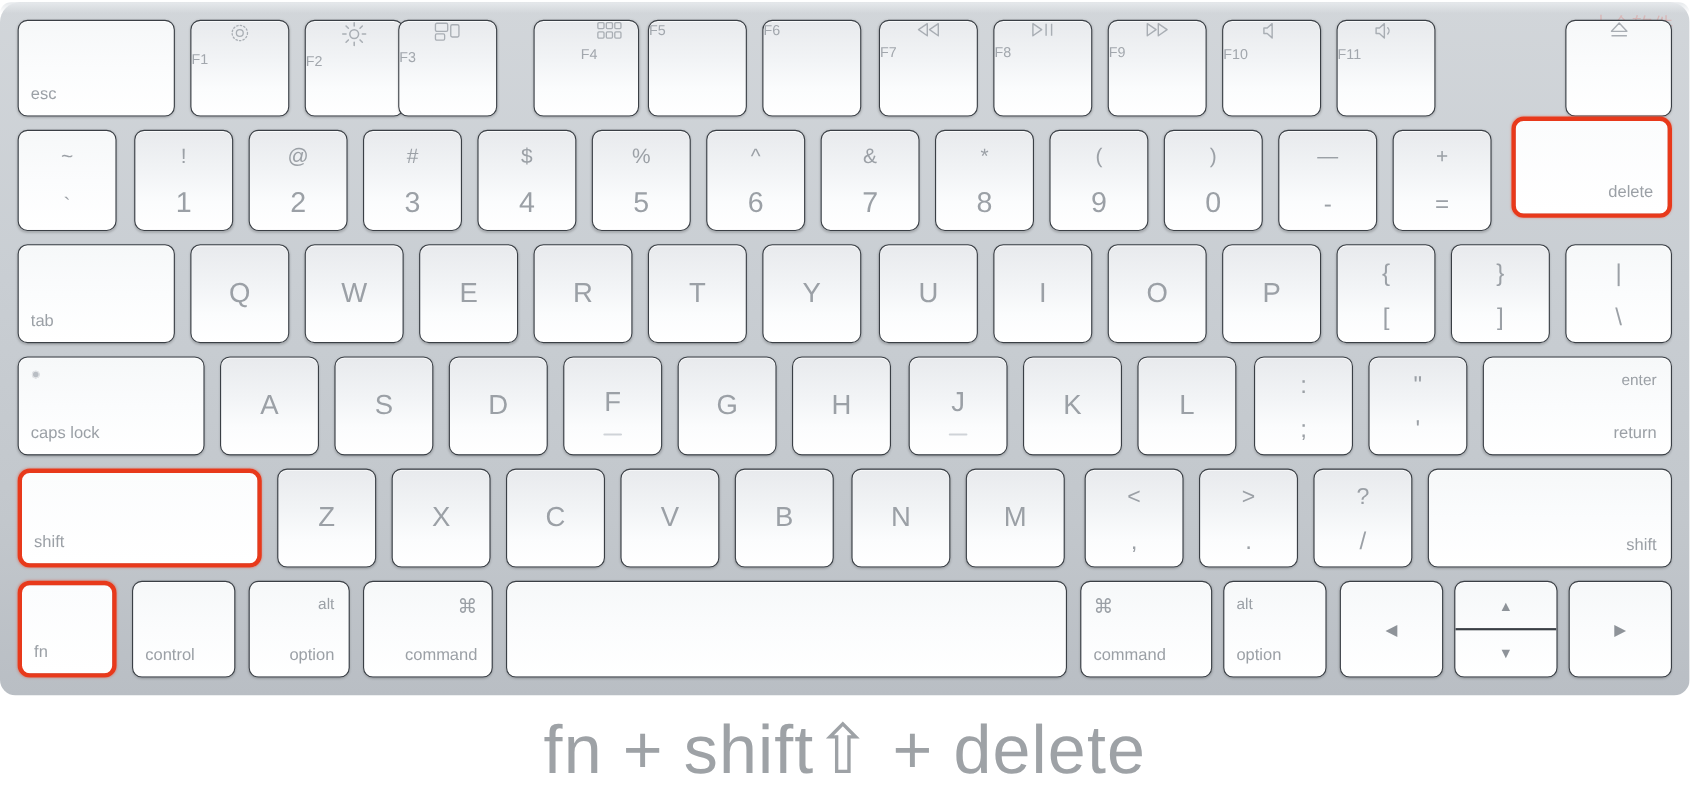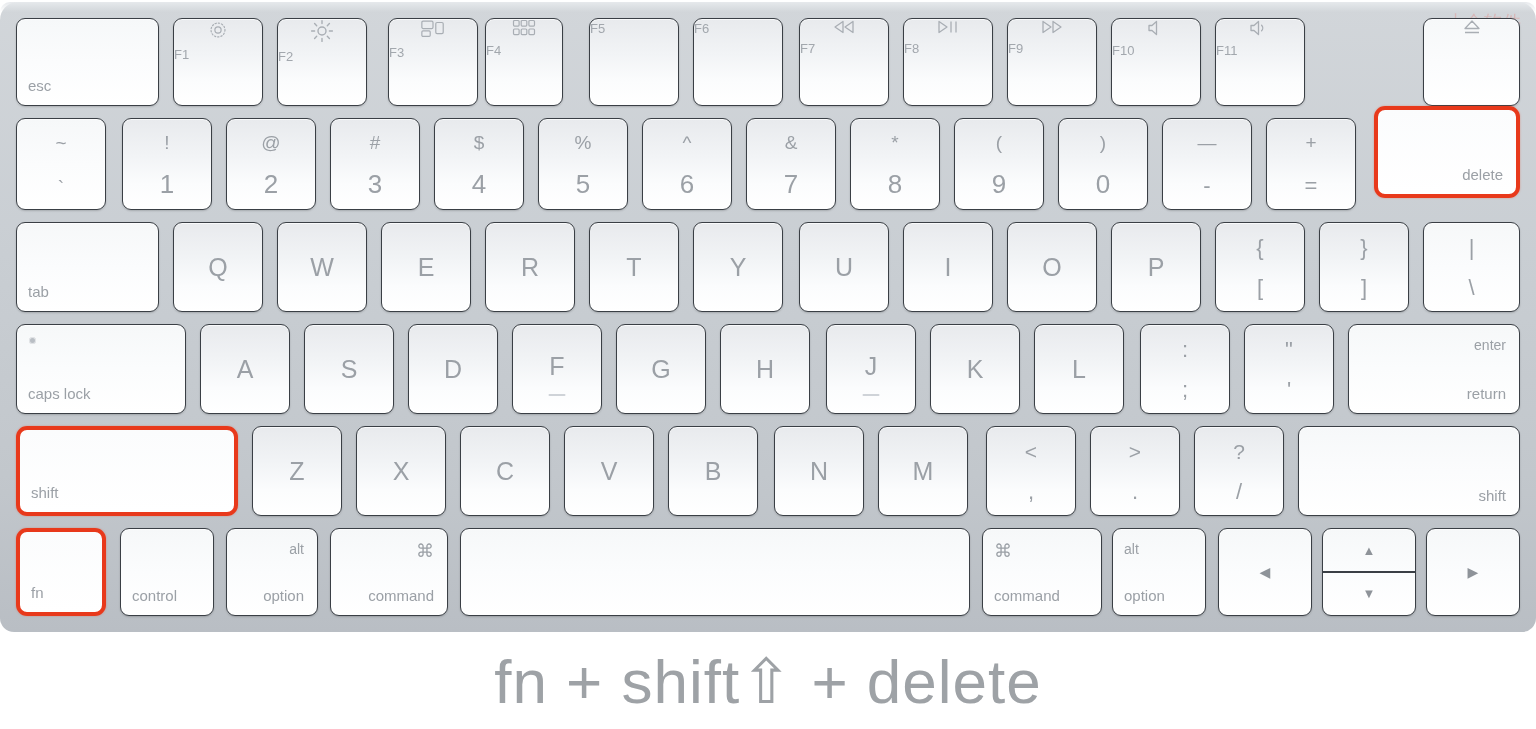--- a/index.html
+++ b/index.html
@@ -130,32 +130,32 @@
     <div class="key" style="left:277px;top:16px;width:90px;height:88px;">
       <span class="fn-icon">
         <svg class="svgi" width="24" height="24" viewBox="0 0 24 24" fill="none" stroke="#a9aeb4" stroke-width="1.4" stroke-linecap="round">
           <circle cx="12" cy="12" r="4"></circle>
           <path d="M12 1.6v3M12 19.4v3M1.6 12h3M19.4 12h3M4.6 4.6l2.1 2.1M17.3 17.3l2.1 2.1M19.4 4.6l-2.1 2.1M6.7 17.3l-2.1 2.1"></path>
         </svg>
       </span>
       <span class="fn-lbl">F2</span>
     </div>
 
-    <div class="key" style="left:388px;top:16px;width:90px;height:88px;">
+    <div class="key" style="left:362px;top:16px;width:90px;height:88px;">
       <span class="fn-icon">
         <svg class="svgi" width="26" height="20" viewBox="0 0 28 20" fill="none" stroke="#a9aeb4" stroke-width="1.3">
           <rect x="2" y="1.5" width="12" height="8" rx="1.4"></rect>
           <rect x="2" y="12" width="9" height="6" rx="1.2"></rect>
           <rect x="17" y="3" width="8" height="12" rx="1.4"></rect>
         </svg>
       </span>
       <span class="fn-lbl">F3</span>
     </div>
 
-    <div class="key" style="left:485px;top:16px;width:78px;height:88px;">
+    <div class="key" style="left:485px;top:16px;width:96px;height:88px;padding-left:42px;">
       <span class="fn-icon">
         <svg class="svgi" width="24" height="18" viewBox="0 0 24 18" fill="none" stroke="#a9aeb4" stroke-width="1.2">
           <rect x="1.5" y="1.5" width="5.6" height="5.6" rx="1"></rect>
           <rect x="9.2" y="1.5" width="5.6" height="5.6" rx="1"></rect>
           <rect x="16.9" y="1.5" width="5.6" height="5.6" rx="1"></rect>
           <rect x="1.5" y="10" width="5.6" height="5.6" rx="1"></rect>
           <rect x="9.2" y="10" width="5.6" height="5.6" rx="1"></rect>
           <rect x="16.9" y="10" width="5.6" height="5.6" rx="1"></rect>
         </svg>
       </span>

